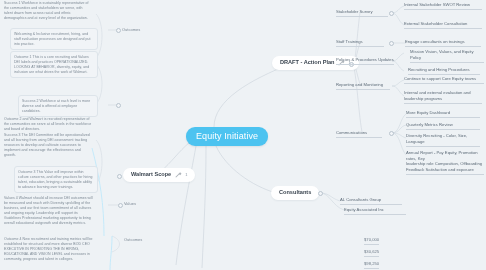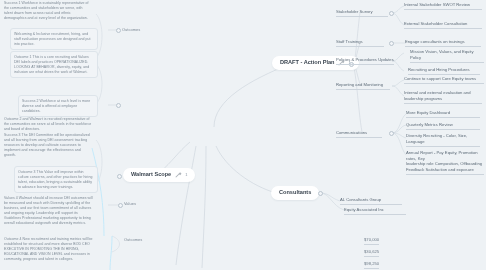--- a/index.html
+++ b/index.html
@@ -210,20 +210,21 @@
       <path d="M112 236 C 122 240, 122 248, 112 252"></path>
     </g>
 
     <g fill="none" stroke="#bfe9fa" stroke-width="0.9">
 
       <path d="M92 148 C 100 178, 104 205, 104 236"></path>
       <path d="M112 236 C 112 250, 110 260, 110 270"></path>
     </g>
   </svg>
 
+  <div class="central-node">Equity Initiative</div>
 
   <div class="branch-node" style="left:272px; top:56px;">
     <span class="label">DRAFT - Action Plan</span>
     <span class="pencil"></span>
     <span class="badge-1">1</span>
   </div>
 
   <div class="branch-node" style="left:123px; top:168px;">
     <span class="label">Walmart Scope</span>
     <span class="pencil"></span>

